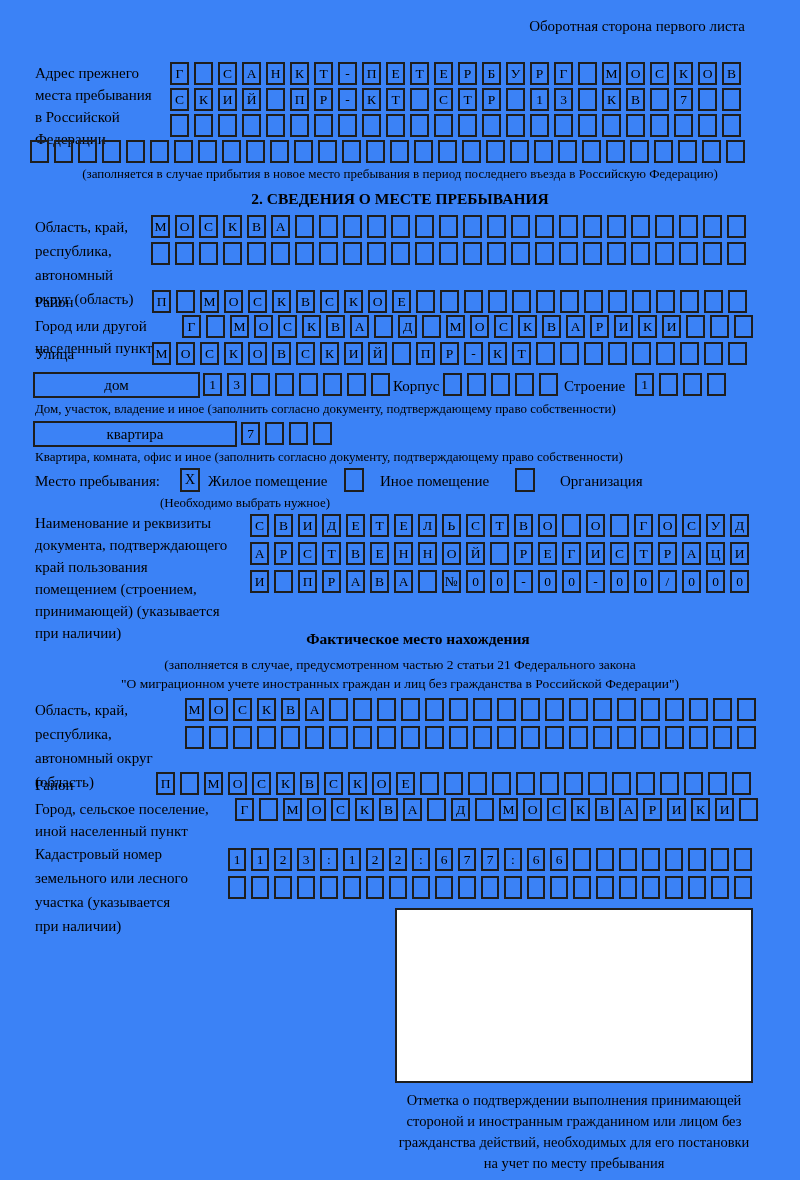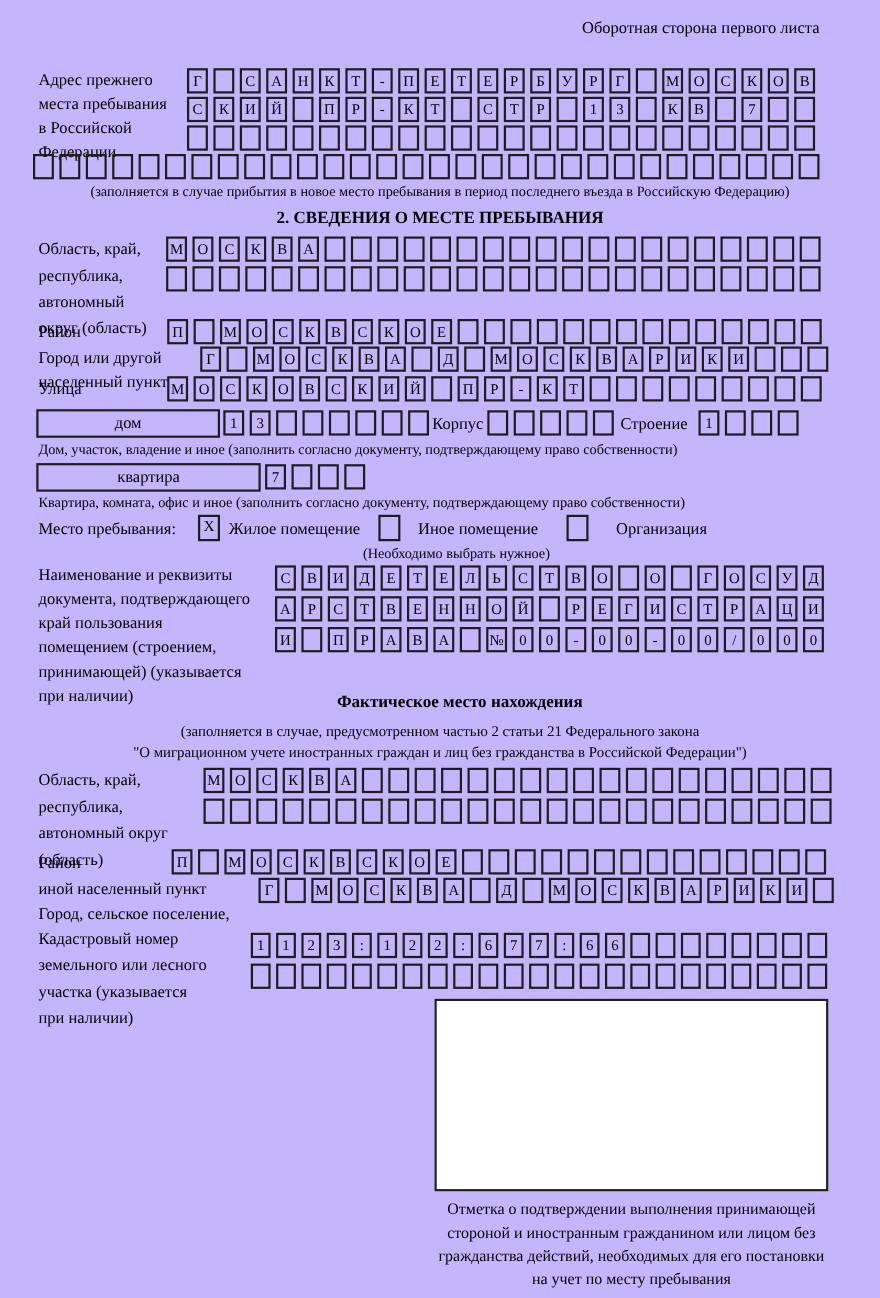--- a/index.html
+++ b/index.html
@@ -1,17 +1,17 @@
 <!DOCTYPE html>
 <html><head>
 <meta charset="utf-8">
 <style>
   html,body{margin:0;padding:0;background:#fff;}
   .page{
-    position:relative;width:800px;height:1180px;background:#c4b5fd;color:#000;
+    position:relative;width:800px;height:1180px;background:#3b82f6;color:#000;
     font-family:"Liberation Serif","DejaVu Serif",serif;overflow:hidden;
   }
   .abs{position:absolute;}
   .lbl{font-size:15px;line-height:22px;}
   .lbl.lh24 div{line-height:24px;}
   .lbl div{white-space:nowrap;}
   .cells{position:absolute;display:flex;gap:5px;}
   .cell{
     flex:none;width:19px;height:23px;border:2px solid #1e1e1e;box-sizing:border-box;
     text-align:center;font-size:13.5px;line-height:19px;font-weight:400;
@@ -346,21 +346,21 @@
     </div>
   <div class="abs caption" style="top:449px;left:35px;">Квартира, комната, офис и иное (заполнить согласно документу, подтверждающему право собственности)</div>
 
   <div class="abs lbl" style="top:470px;left:35px;text-align:right;">Место пребывания:</div>
   <div class="checkbox" style="top:468px;left:180px;">X</div>
   <div class="abs lbl" style="top:470px;left:208px;">Жилое помещение</div>
   <div class="checkbox" style="top:468px;left:344px;"></div>
   <div class="abs lbl" style="top:470px;left:380px;">Иное помещение</div>
   <div class="checkbox" style="top:468px;left:515px;"></div>
   <div class="abs lbl" style="top:470px;left:560px;">Организация</div>
-  <div class="abs caption" style="top:495px;left:160px;width:340px;text-align:right;">(Необходимо выбрать нужное)</div>
+  <div class="abs caption" style="top:495px;left:160px;width:340px;text-align:left;">(Необходимо выбрать нужное)</div>
 
   <div class="abs lbl" style="top:512px;left:35px;">
     <div>Наименование и реквизиты</div>
     <div>документа, подтверждающего</div>
     <div>край пользования</div>
     <div>помещением (строением,</div>
     <div>принимающей) (указывается</div>
     <div>при наличии)</div>
   </div>
   <div class="cells" style="top:514px;left:250px;">
@@ -519,22 +519,22 @@
       <span class="cell"></span>
       <span class="cell"></span>
       <span class="cell"></span>
       <span class="cell"></span>
       <span class="cell"></span>
       <span class="cell"></span>
       <span class="cell"></span>
     </div>
 
   <div class="abs lbl" style="top:798px;left:35px;">
+    <div>Город, сельское поселение,</div>
     <div>иной населенный пункт</div>
-    <div>Город, сельское поселение,</div>
   </div>
   <div class="cells" style="top:798px;left:235px;">
       <span class="cell">Г</span>
       <span class="cell"></span>
       <span class="cell">М</span>
       <span class="cell">О</span>
       <span class="cell">С</span>
       <span class="cell">К</span>
       <span class="cell">В</span>
       <span class="cell">А</span>

